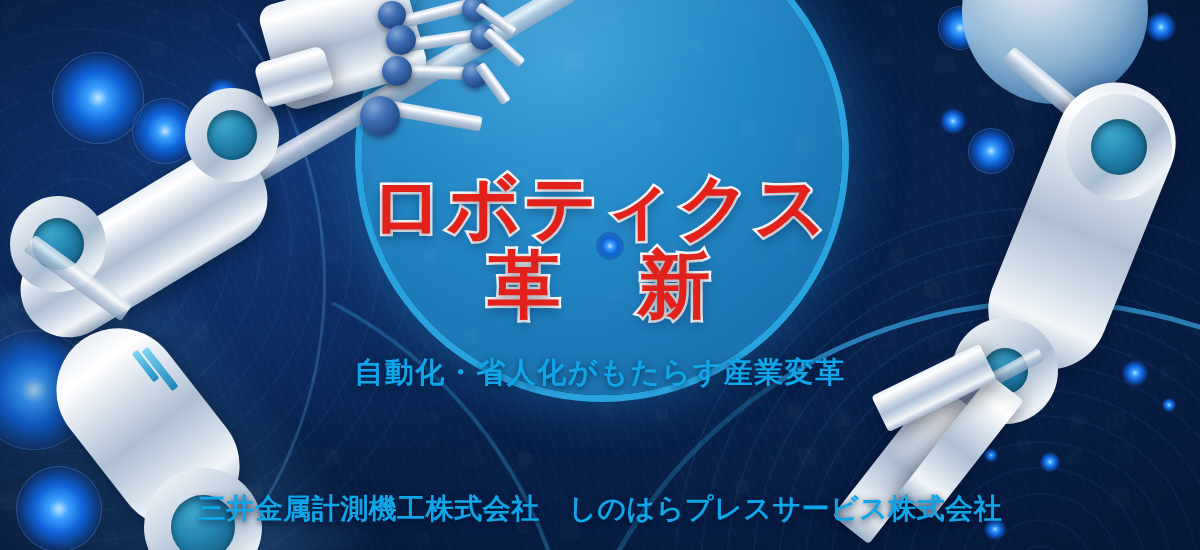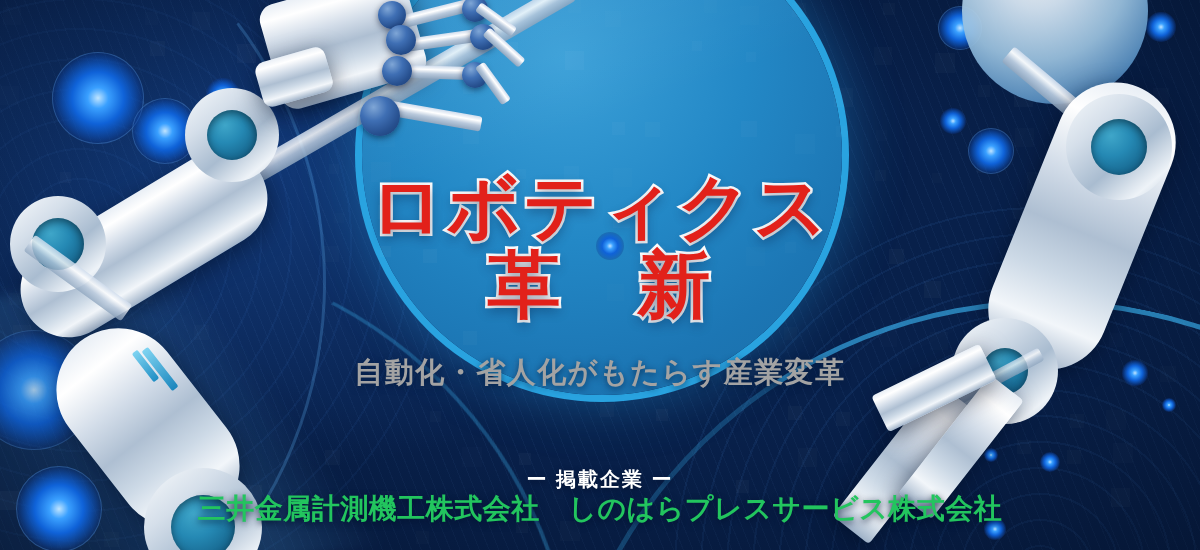--- a/index.html
+++ b/index.html
@@ -157,32 +157,32 @@
   }
   .title-line{
     font-size:73px;font-weight:900;color:#e2211a;
     line-height:1.07;letter-spacing:2px;white-space:pre;
     -webkit-text-stroke:5px #ffffff;
     paint-order:stroke fill;
     text-shadow:0 5px 12px rgba(0,20,55,.45);
   }
   .subtitle{
     position:absolute;left:0;right:0;top:353px;text-align:center;
-    font-size:29px;font-weight:700;color:#a3a3a3;letter-spacing:1.5px;
+    font-size:29px;font-weight:700;color:#0ea5e9;letter-spacing:1.5px;
     text-shadow:0 2px 7px rgba(0,25,60,.75);
   }
   .credit-label{
     position:absolute;left:0;right:0;top:466px;text-align:center;
     font-size:20px;font-weight:700;color:#ffffff;letter-spacing:2px;
     white-space:pre;
     text-shadow:0 2px 6px rgba(0,15,45,.8);
   }
   .credit-names{
     position:absolute;left:0;right:0;top:490px;text-align:center;
-    font-size:28px;font-weight:700;color:#22c55e;letter-spacing:.5px;
+    font-size:28px;font-weight:700;color:#0ea5e9;letter-spacing:.5px;
     white-space:pre;
     text-shadow:0 2px 7px rgba(0,15,45,.85);
   }
 </style>
 </head>
 <body>
 
 <div id="banner">
 
   <div class="bg-base"></div>
@@ -464,16 +464,15 @@
   </div>
 
 
   <div class="title-wrap">
     <div class="title-line">ロボティクス</div>
     <div class="title-line">革　新</div>
   </div>
 
   <div class="subtitle">自動化・省人化がもたらす産業変革</div>
 
-  <div class="credit-label">ー 掲載企業 ー</div>
   <div class="credit-names">三井金属計測機工株式会社　しのはらプレスサービス株式会社</div>
 
 </div>
 
 </body></html>

